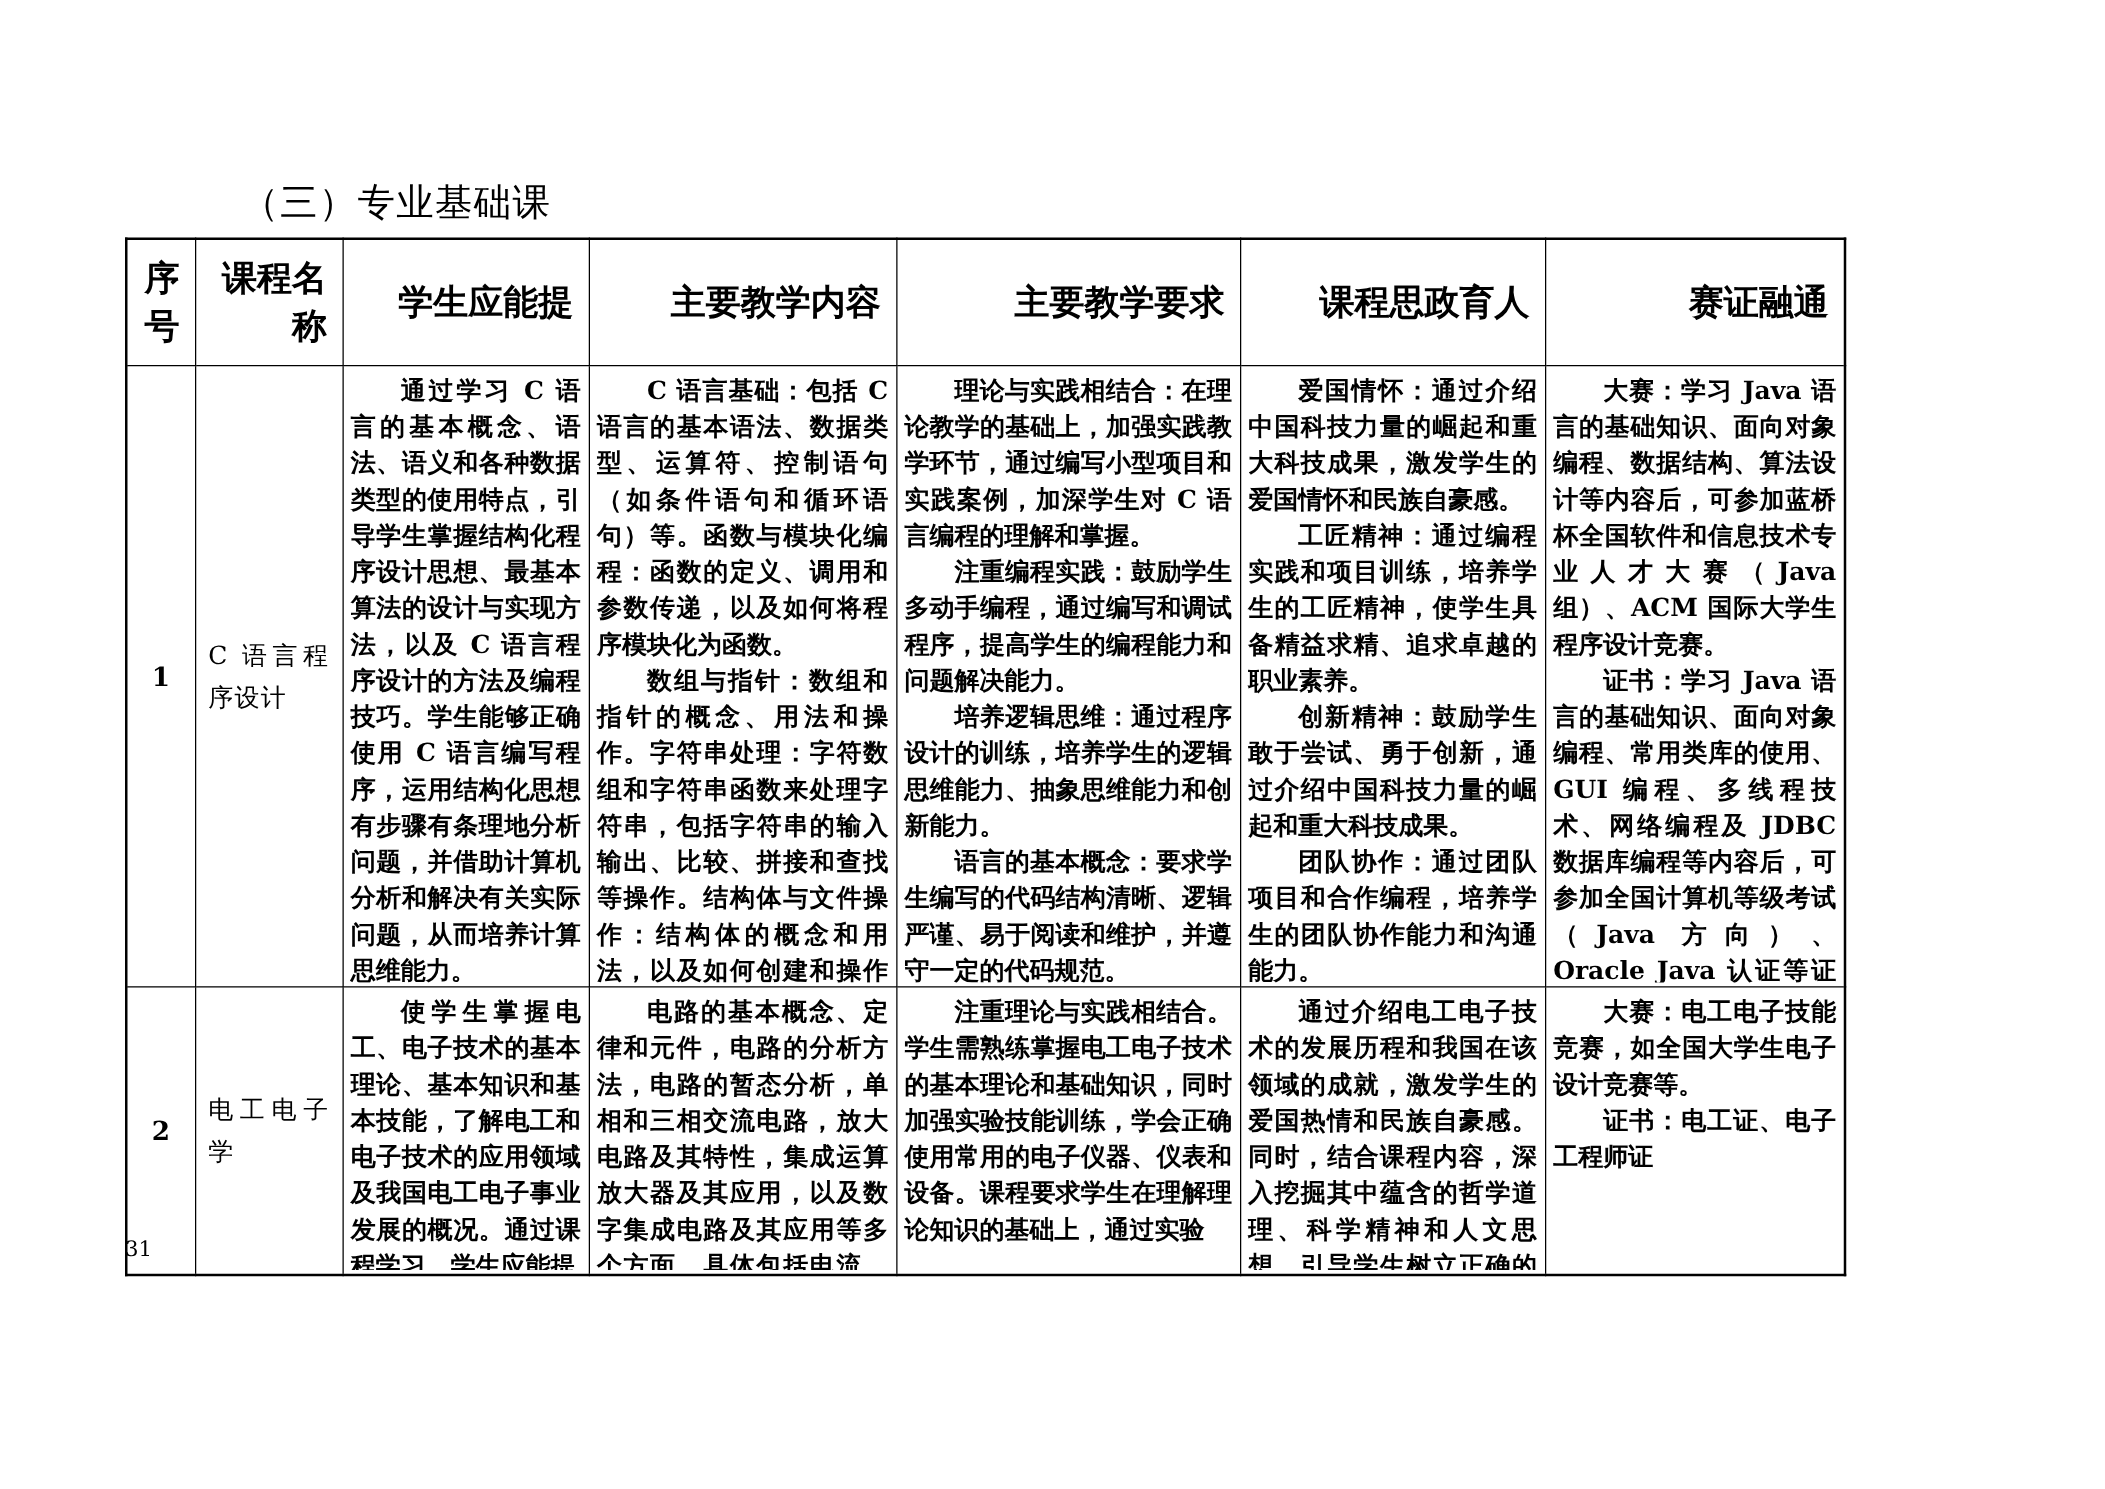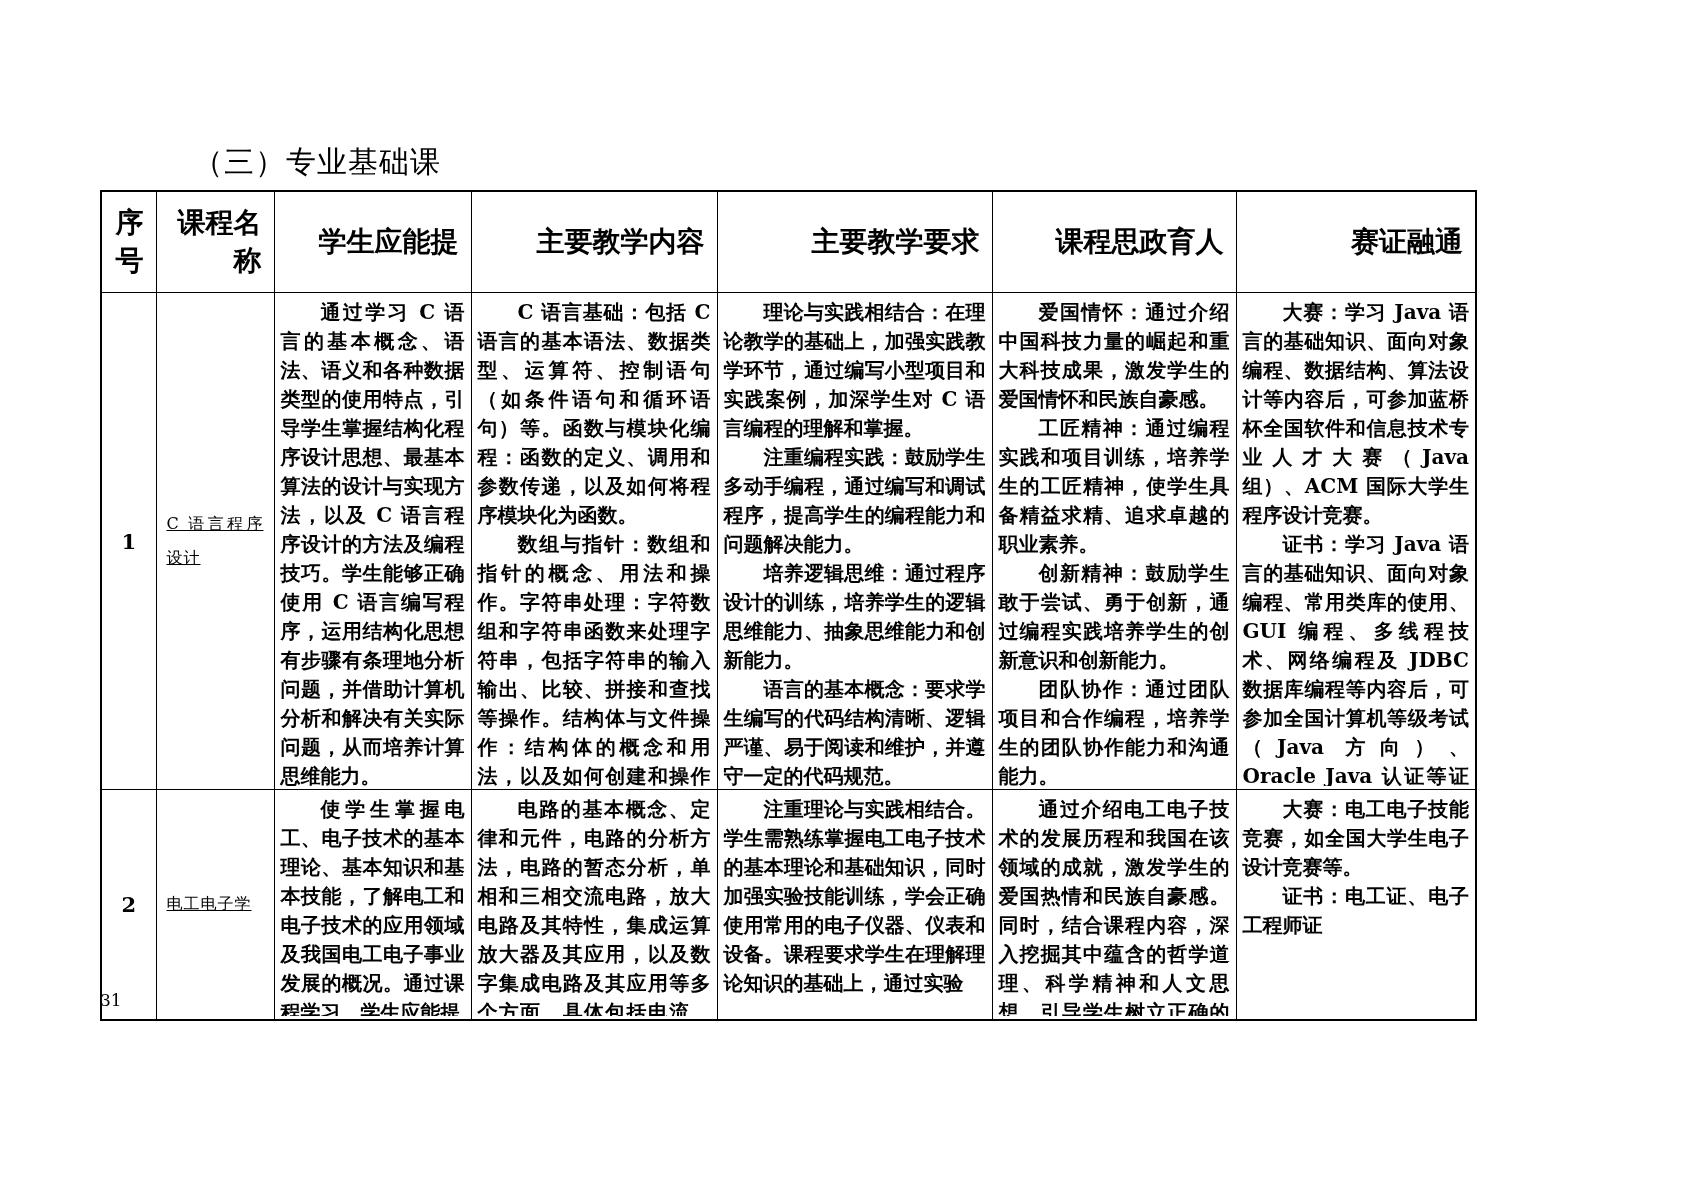--- a/index.html
+++ b/index.html
@@ -26,23 +26,22 @@
     font-weight:bold;font-size:28px;padding:12px;
   }
   tr.row-0{height:497px;}
   tr.row-1{height:230px;}
   td.index-cell{
     vertical-align:middle;text-align:center;
     font-weight:bold;font-size:21px;
   }
   td.name-cell{
     vertical-align:middle;text-align:justify;
-    font-size:16px;line-height:34px;padding:0 10px;
+    font-size:20px;line-height:34px;padding:0 10px;
     letter-spacing:1px;
-    text-decoration:underline;
   }
   td.text-cell{padding:0;}
   .cell-inner{
     overflow:hidden;padding:5px 6px 0 6px;
     font-size:20px;line-height:29px;text-align:justify;font-weight:bold;
   }
   tr.row-0 .cell-inner{height:488px;}
   tr.row-1 .cell-inner{height:221px;}
   .cell-inner p{margin:0;text-indent:2em;}
   .page-number{
@@ -96,21 +95,21 @@
             <p>理论与实践相结合：在理论教学的基础上，加强实践教学环节，通过编写小型项目和实践案例，加深学生对 C 语言编程的理解和掌握。</p>
             <p>注重编程实践：鼓励学生多动手编程，通过编写和调试程序，提高学生的编程能力和问题解决能力。</p>
             <p>培养逻辑思维：通过程序设计的训练，培养学生的逻辑思维能力、抽象思维能力和创新能力。</p>
             <p>语言的基本概念：要求学生编写的代码结构清晰、逻辑严谨、易于阅读和维护，并遵守一定的代码规范。</p>
           </div>
         </td>
         <td class="text-cell">
           <div class="cell-inner">
             <p>爱国情怀：通过介绍中国科技力量的崛起和重大科技成果，激发学生的爱国情怀和民族自豪感。</p>
             <p>工匠精神：通过编程实践和项目训练，培养学生的工匠精神，使学生具备精益求精、追求卓越的职业素养。</p>
-            <p>创新精神：鼓励学生敢于尝试、勇于创新，通过编程实践培养学生的创新意识和创新能力。</p>
+            <p>创新精神：鼓励学生敢于尝试、勇于创新，通过介绍中国科技力量的崛起和重大科技成果。</p>
             <p>团队协作：通过团队项目和合作编程，培养学生的团队协作能力和沟通能力。</p>
           </div>
         </td>
         <td class="text-cell">
           <div class="cell-inner">
             <p>大赛：学习 Java 语言的基础知识、面向对象编程、数据结构、算法设计等内容后，可参加蓝桥杯全国软件和信息技术专业人才大赛（Java 组）、ACM 国际大学生程序设计竞赛。</p>
             <p>证书：学习 Java 语言的基础知识、面向对象编程、常用类库的使用、GUI 编程、多线程技术、网络编程及 JDBC 数据库编程等内容后，可参加全国计算机等级考试（Java 方向）、Oracle Java 认证等证书考试。</p>
           </div>
         </td>
       </tr>

